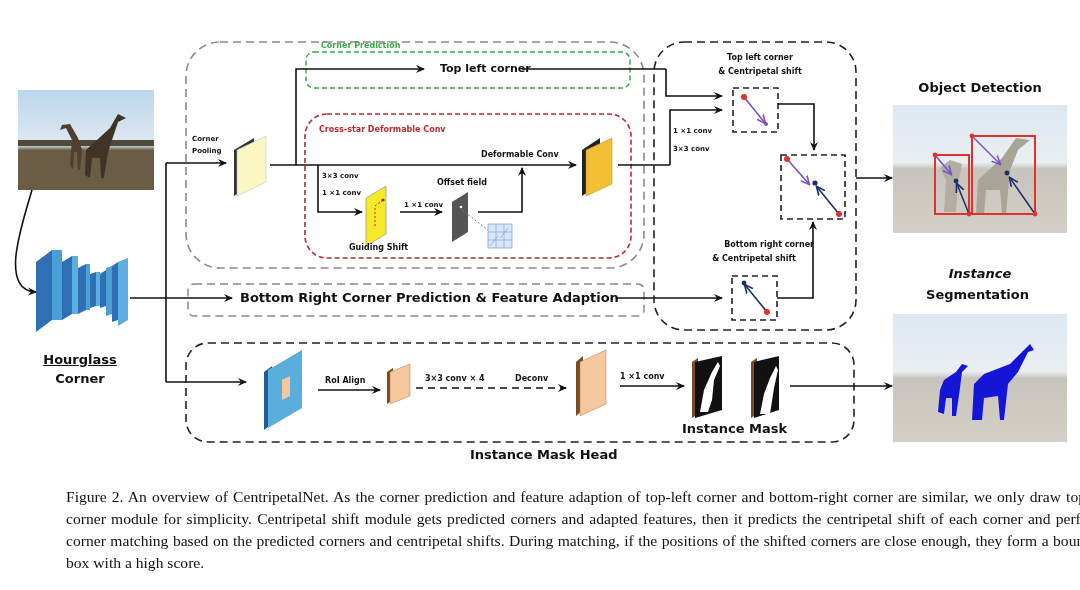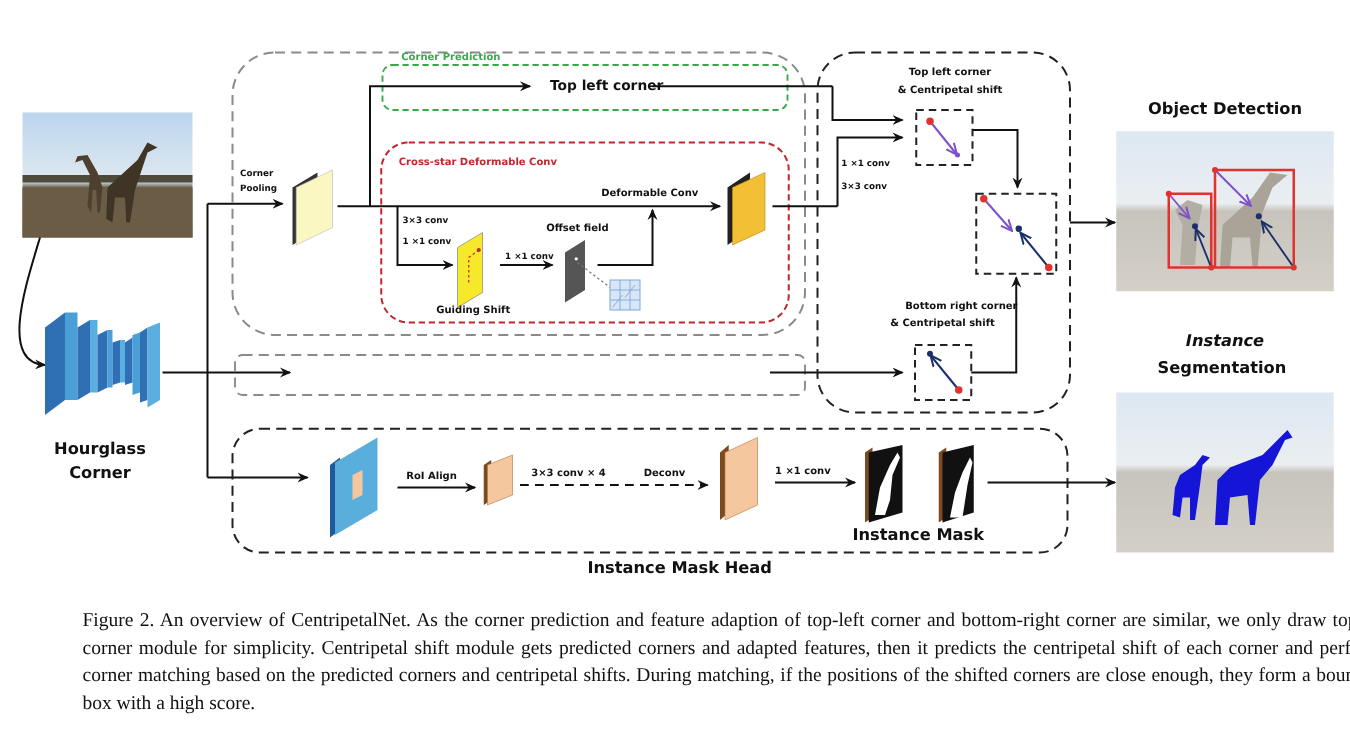--- a/index.html
+++ b/index.html
@@ -203,21 +203,22 @@
   <div class="lbl t-tiny" style="left:322px;top:189px;">1 ×1 conv</div>
   <div class="lbl t-small" style="left:437px;top:178px;">Offset field</div>
   <div class="lbl t-tiny" style="left:404px;top:201px;">1 ×1 conv</div>
   <div class="lbl t-small" style="left:349px;top:243px;">Guiding Shift</div>
   <div class="lbl t-tiny" style="left:673px;top:127px;">1 ×1 conv</div>
   <div class="lbl t-tiny" style="left:673px;top:145px;">3×3 conv</div>
   <div class="lbl t-small" style="left:710px;top:53px;text-align:center;width:100px;">Top left corner</div>
   <div class="lbl t-small" style="left:700px;top:67px;text-align:center;width:120px;">&amp; Centripetal shift</div>
   <div class="lbl t-small" style="left:694px;top:240px;text-align:right;width:120px;">Bottom right corner</div>
   <div class="lbl t-small" style="left:694px;top:254px;text-align:center;width:120px;">&amp; Centripetal shift</div>
-  <div class="lbl t-title" style="left:30px;top:352px;width:100px;text-align:center;">Hourglass</div>
+  <div class="lbl t-title" style="left:240px;top:290px;">Bottom Right  Corner Prediction &amp; Feature Adaption</div>
+  <div class="lbl t-title" style="left:30px;top:352px;width:100px;text-align:center;text-decoration:underline;">Hourglass</div>
   <div class="lbl t-title" style="left:30px;top:371px;width:100px;text-align:center;">Corner</div>
   <div class="lbl t-small" style="left:325px;top:376px;">RoI Align</div>
   <div class="lbl t-small" style="left:425px;top:374px;font-weight:bold;">3×3 conv × 4</div>
   <div class="lbl t-small" style="left:515px;top:374px;">Deconv</div>
   <div class="lbl t-small" style="left:620px;top:372px;">1 ×1 conv</div>
   <div class="lbl t-title" style="left:682px;top:421px;">Instance Mask</div>
   <div class="lbl t-title" style="left:470px;top:447px;">Instance Mask Head</div>
   <div class="lbl t-title" style="left:905px;top:80px;width:150px;text-align:center;">Object Detection</div>
   <div class="lbl t-title" style="left:905px;top:266px;width:150px;text-align:center;font-style:italic;">Instance</div>
   <div class="lbl t-title" style="left:879px;top:287px;width:150px;text-align:right;">Segmentation</div>

